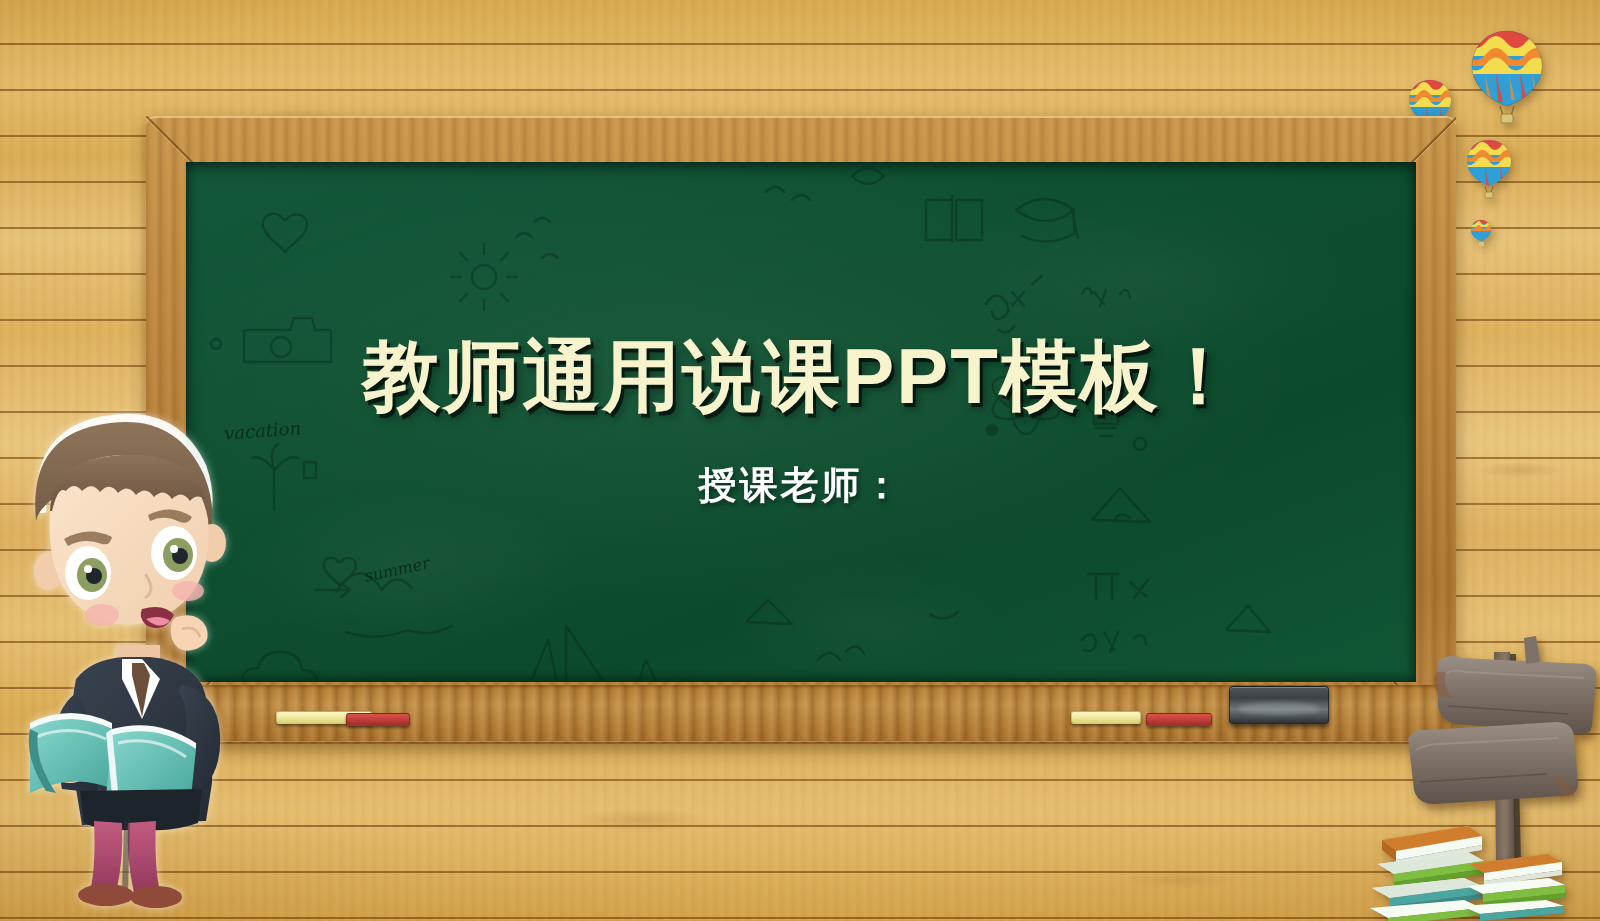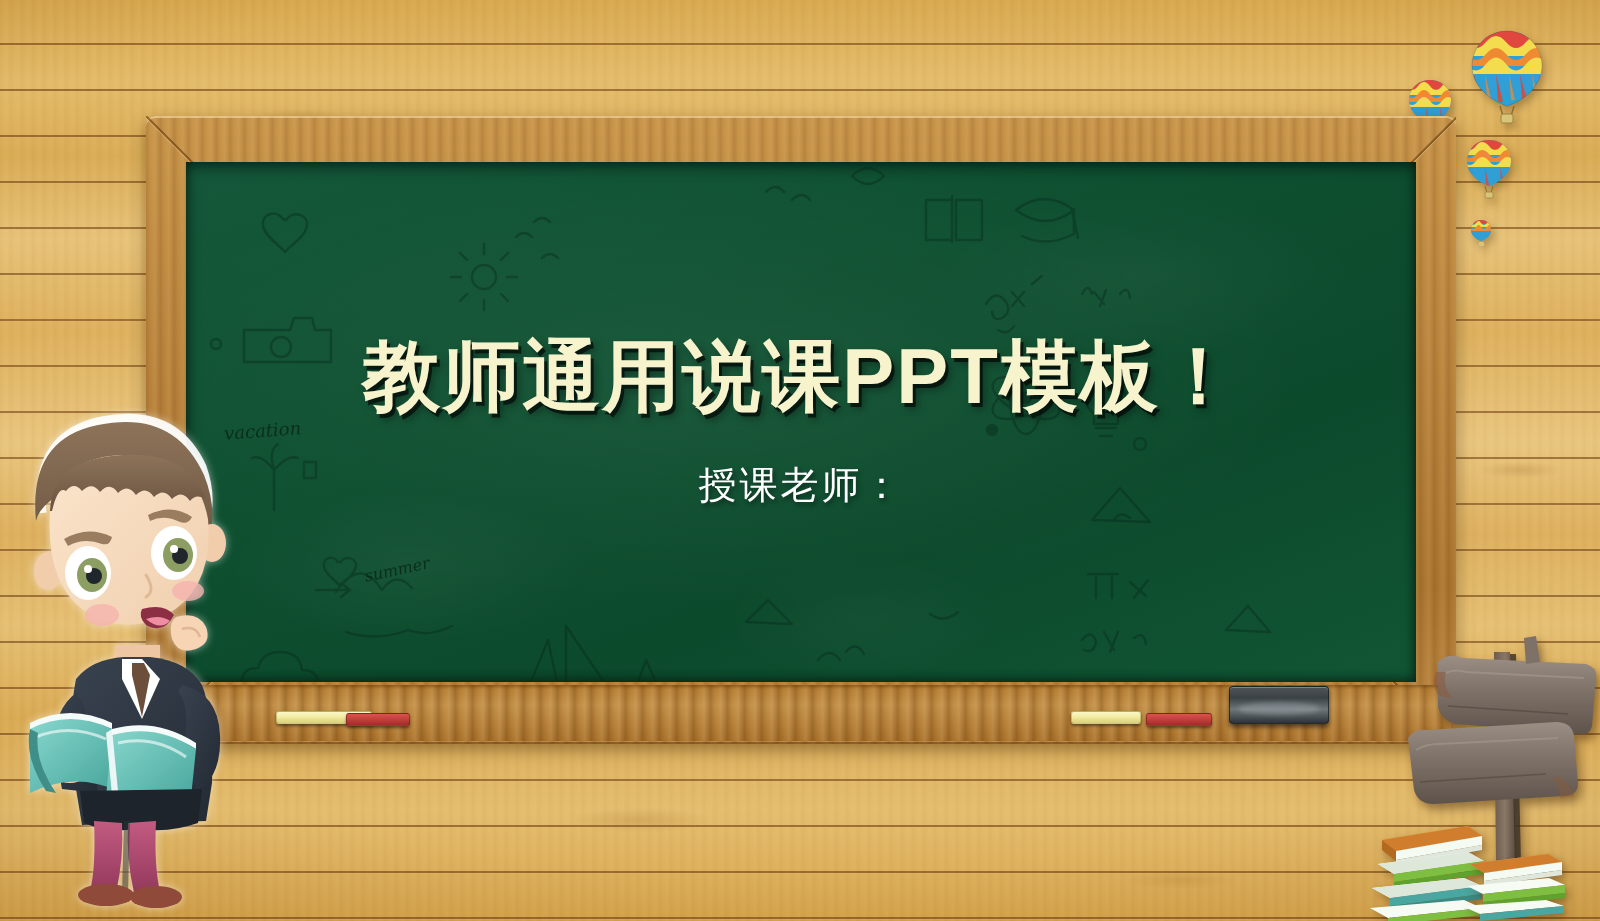--- a/index.html
+++ b/index.html
@@ -202,21 +202,21 @@
     color: #f7f3cc;
     text-shadow:
       3px 4px 0 rgba(0,0,0,0.62),
       5px 6px 8px rgba(0,0,0,0.35);
     white-space: nowrap;
     line-height: 1.12;
   }
   .board-subtitle {
     margin-top: 40px;
     font-size: 38px;
-    font-weight: 400;
+    font-weight: 700;
     letter-spacing: 3px;
     color: #ffffff;
     text-shadow: 2px 3px 5px rgba(0,0,0,0.45);
     white-space: nowrap;
   }
 
   
   .chalk {
     position: absolute;
     height: 13px;

